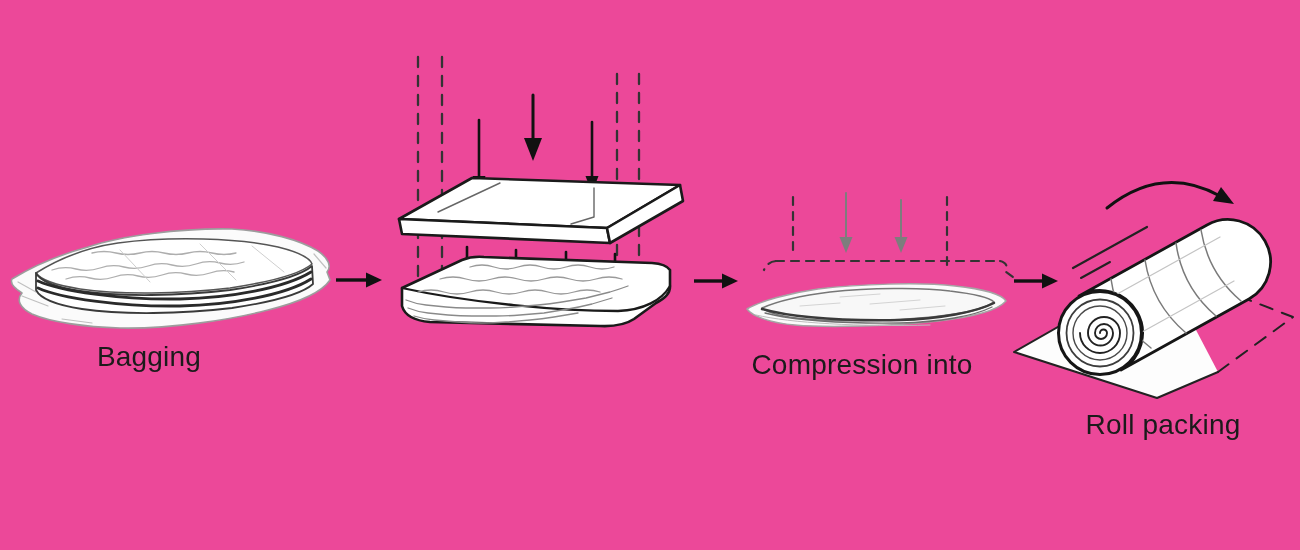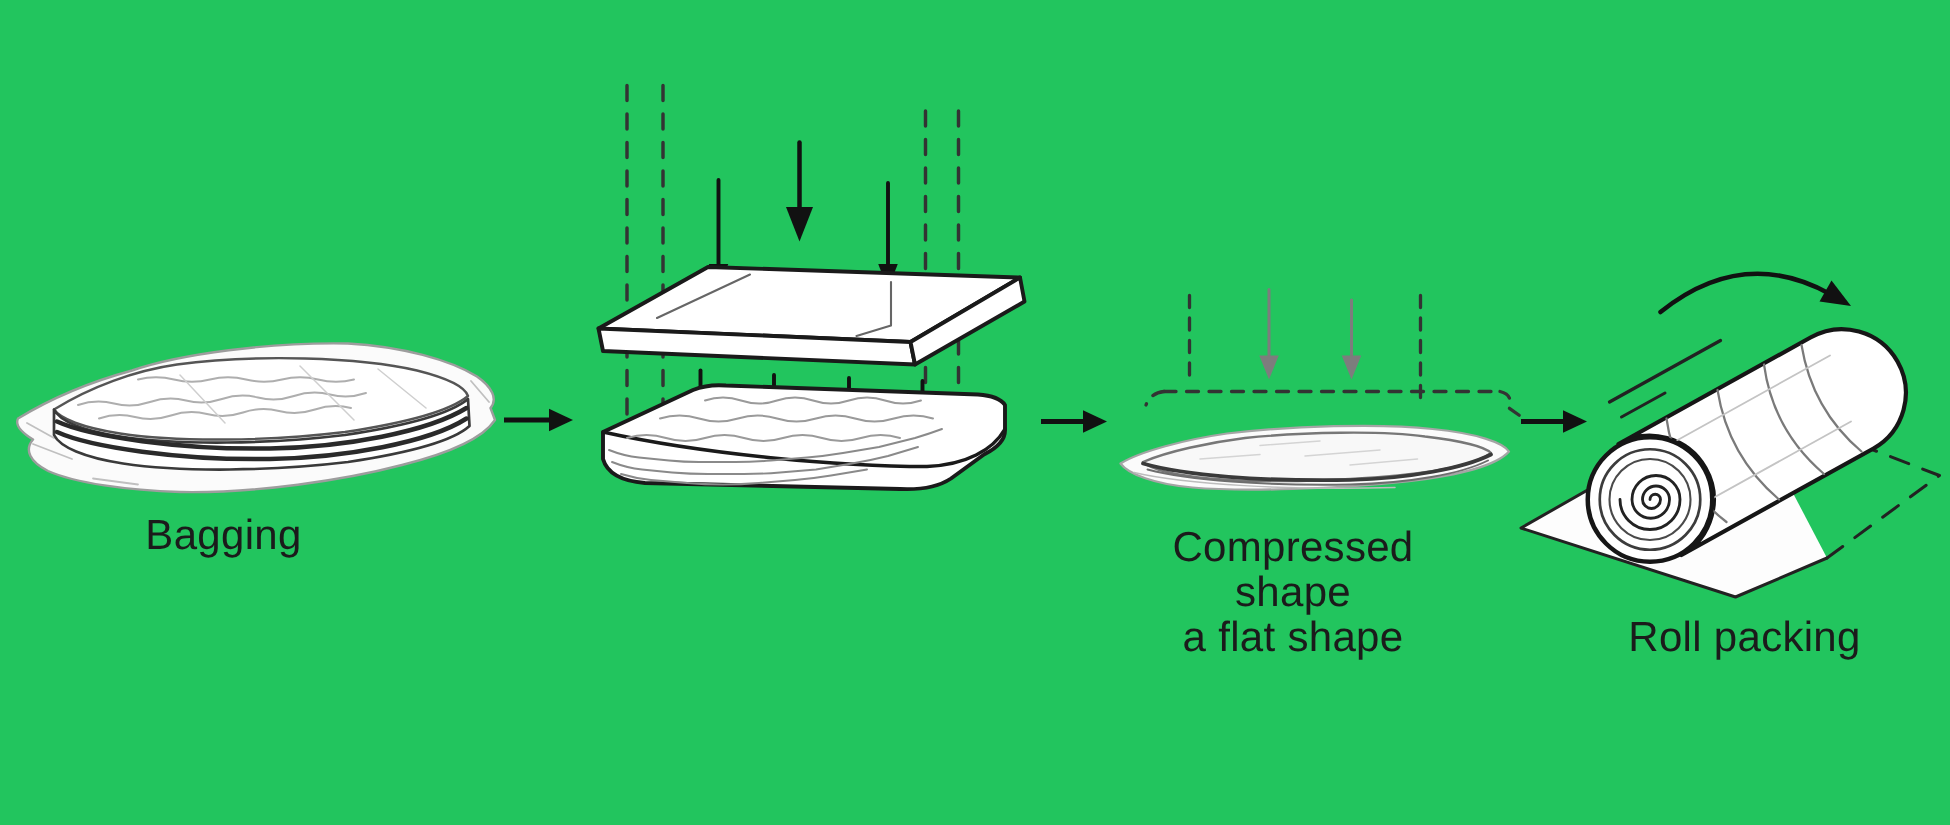--- a/index.html
+++ b/index.html
@@ -1,19 +1,19 @@
 <!DOCTYPE html>
 <html><head>
 <meta charset="utf-8">
 <style>
   html,body{margin:0;padding:0;background:#e9e9e9;}
   #canvas{
     position:relative;
     width:1300px;height:550px;
-    background:#22c55e;
+    background:#ec4899;
     overflow:hidden;
     font-family:"Liberation Sans", sans-serif;
   }
   #artwork{position:absolute;left:0;top:0;width:1300px;height:550px;}
   .step-label{
     position:absolute;
     width:240px;
     text-align:center;
     font-size:28px;
     line-height:30px;
@@ -195,19 +195,18 @@
       <path d="M 1107 208 Q 1162 164 1220 196" stroke="#111" stroke-width="3" fill="none"></path>
       <polygon points="1213,201 1221,187 1234,204" fill="#111"></polygon>
     </g>
   </g>
 </svg>
 
   <div class="step-label" id="label-bagging">Bagging</div>
 
 
   <div class="step-label" id="label-flat">
-    <div>Compressed shape</div>
-    <div>a flat shape</div>
+    <div>Compression into</div>
   </div>
 
   <div class="step-label" id="label-roll">Roll packing</div>
 
 </div>
 
 </body></html>

